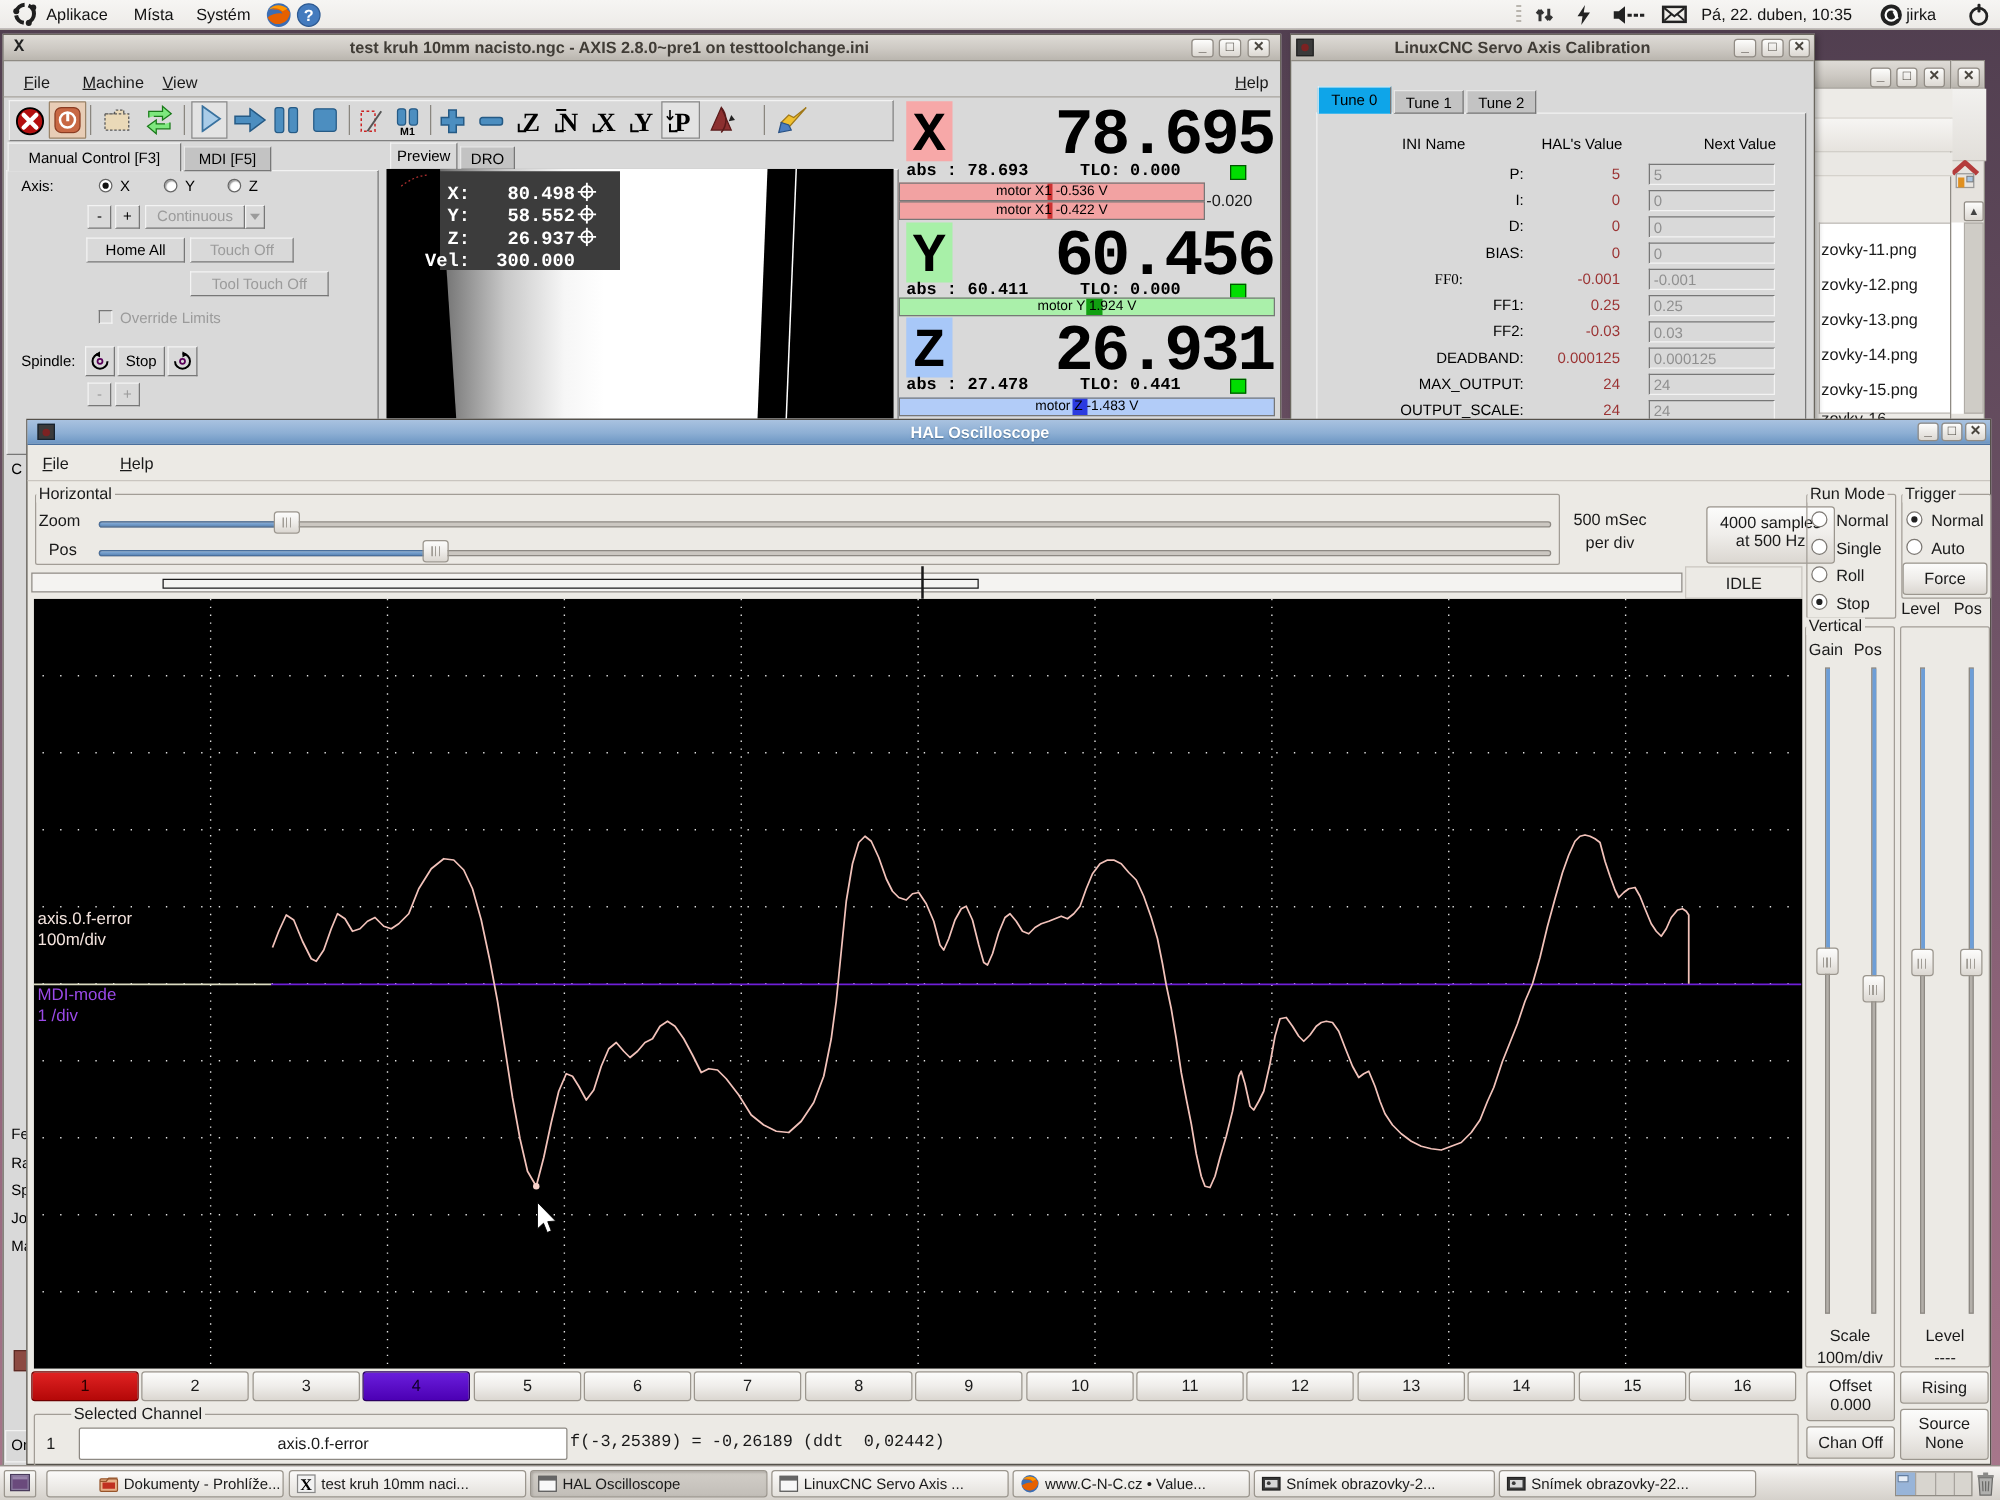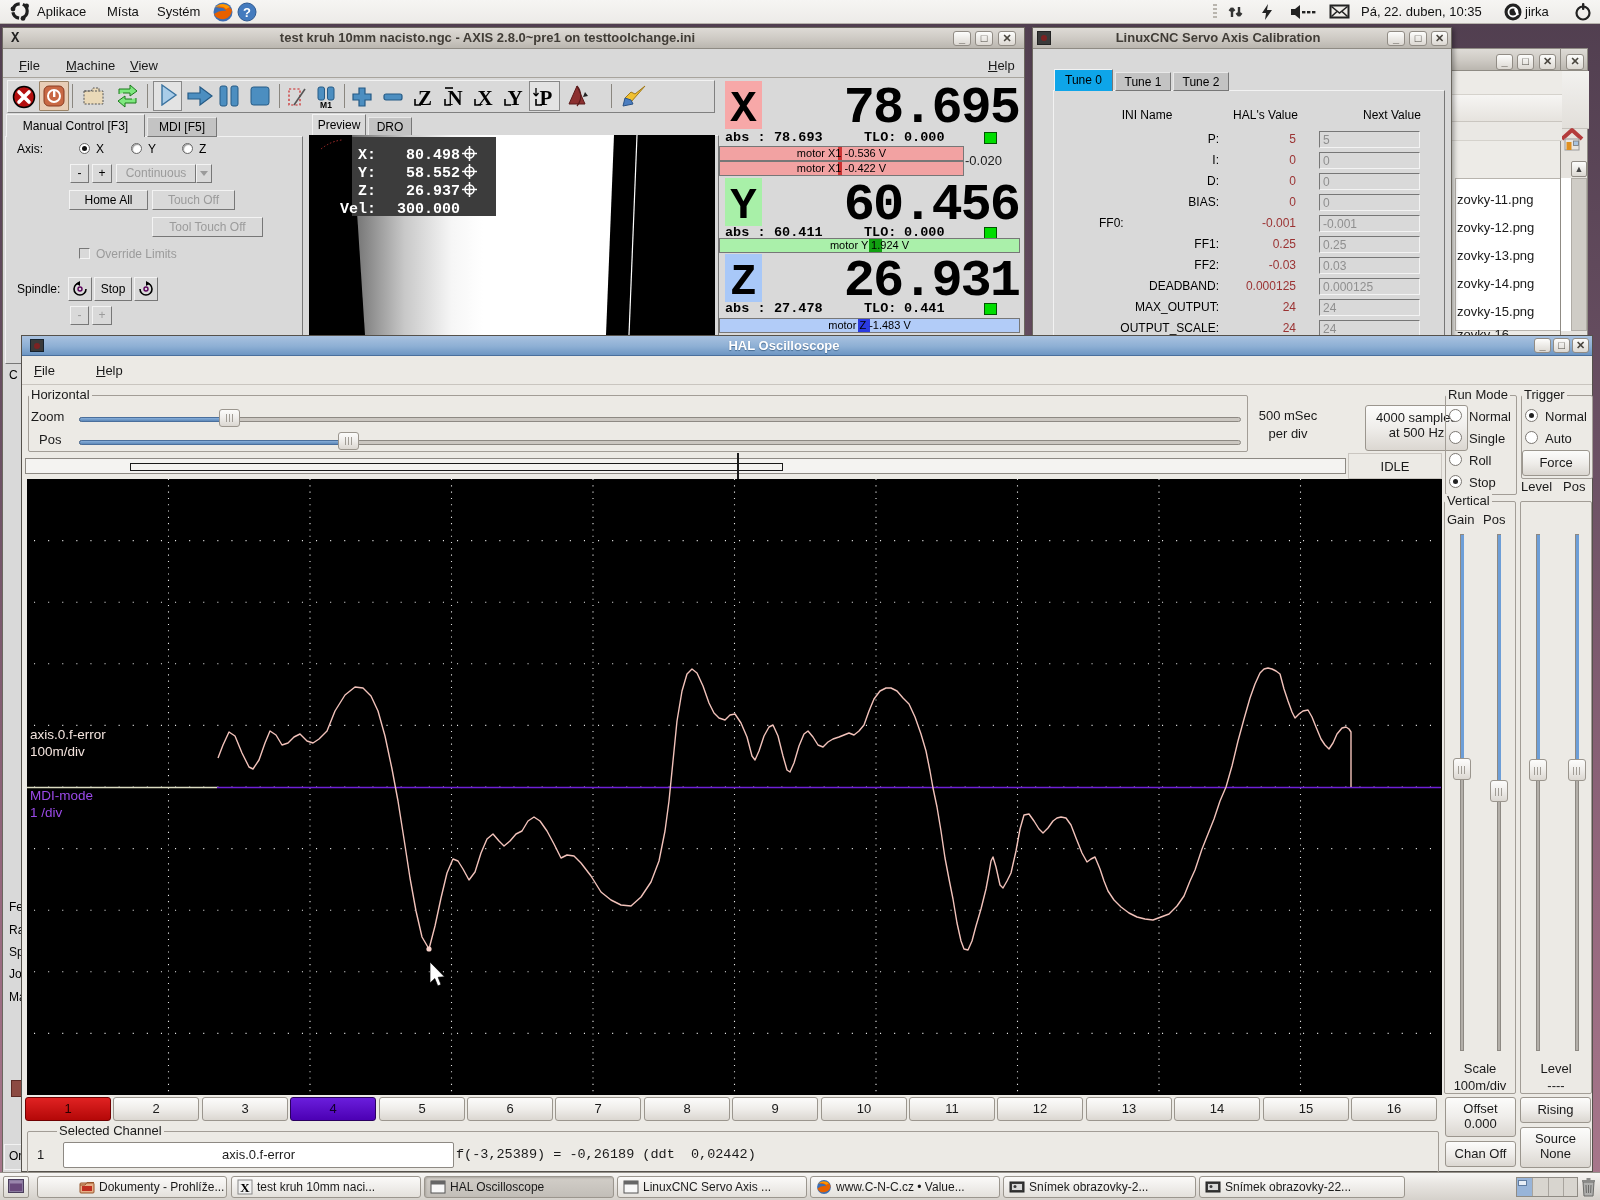--- a/index.html
+++ b/index.html
@@ -381,21 +381,21 @@
     <div class="abs sunk" style="left:286px;top:103px;width:101px;height:17px;background:#d9d9d9;font-size:12px;color:#8f8f8f;padding:1px 0 0 3px;">5</div>
     <div class="abs t12" style="left:66px;top:125px;width:120px;text-align:right;">I:</div>
     <div class="abs t12" style="left:163px;top:125px;width:100px;text-align:right;color:#9b3333;">0</div>
     <div class="abs sunk" style="left:286px;top:124px;width:101px;height:17px;background:#d9d9d9;font-size:12px;color:#8f8f8f;padding:1px 0 0 3px;">0</div>
     <div class="abs t12" style="left:66px;top:146px;width:120px;text-align:right;">D:</div>
     <div class="abs t12" style="left:163px;top:146px;width:100px;text-align:right;color:#9b3333;">0</div>
     <div class="abs sunk" style="left:286px;top:145px;width:101px;height:17px;background:#d9d9d9;font-size:12px;color:#8f8f8f;padding:1px 0 0 3px;">0</div>
     <div class="abs t12" style="left:66px;top:167px;width:120px;text-align:right;">BIAS:</div>
     <div class="abs t12" style="left:163px;top:167px;width:100px;text-align:right;color:#9b3333;">0</div>
     <div class="abs sunk" style="left:286px;top:166px;width:101px;height:17px;background:#d9d9d9;font-size:12px;color:#8f8f8f;padding:1px 0 0 3px;">0</div>
-    <div class="abs t12" style="left:66px;top:188px;width:120px;text-align:left;">FF0:</div>
+    <div class="abs t12" style="left:66px;top:188px;width:120px;text-align:center;font-family:Liberation Serif, serif;">FF0:</div>
     <div class="abs t12" style="left:163px;top:188px;width:100px;text-align:right;color:#9b3333;">-0.001</div>
     <div class="abs sunk" style="left:286px;top:187px;width:101px;height:17px;background:#d9d9d9;font-size:12px;color:#8f8f8f;padding:1px 0 0 3px;">-0.001</div>
     <div class="abs t12" style="left:66px;top:209px;width:120px;text-align:right;">FF1:</div>
     <div class="abs t12" style="left:163px;top:209px;width:100px;text-align:right;color:#9b3333;">0.25</div>
     <div class="abs sunk" style="left:286px;top:208px;width:101px;height:17px;background:#d9d9d9;font-size:12px;color:#8f8f8f;padding:1px 0 0 3px;">0.25</div>
     <div class="abs t12" style="left:66px;top:230px;width:120px;text-align:right;">FF2:</div>
     <div class="abs t12" style="left:163px;top:230px;width:100px;text-align:right;color:#9b3333;">-0.03</div>
     <div class="abs sunk" style="left:286px;top:229px;width:101px;height:17px;background:#d9d9d9;font-size:12px;color:#8f8f8f;padding:1px 0 0 3px;">0.03</div>
     <div class="abs t12" style="left:66px;top:251px;width:120px;text-align:right;">DEADBAND:</div>
     <div class="abs t12" style="left:163px;top:251px;width:100px;text-align:right;color:#9b3333;">0.000125</div>

